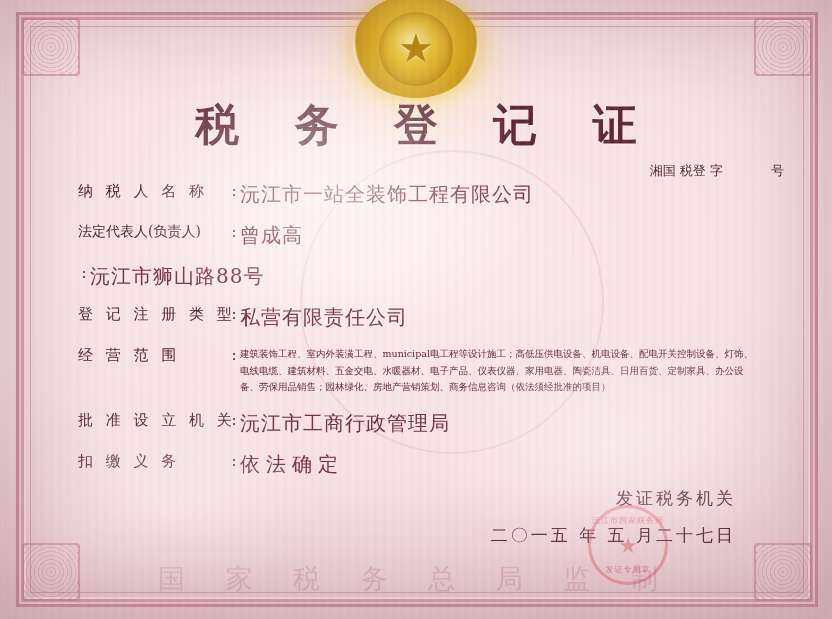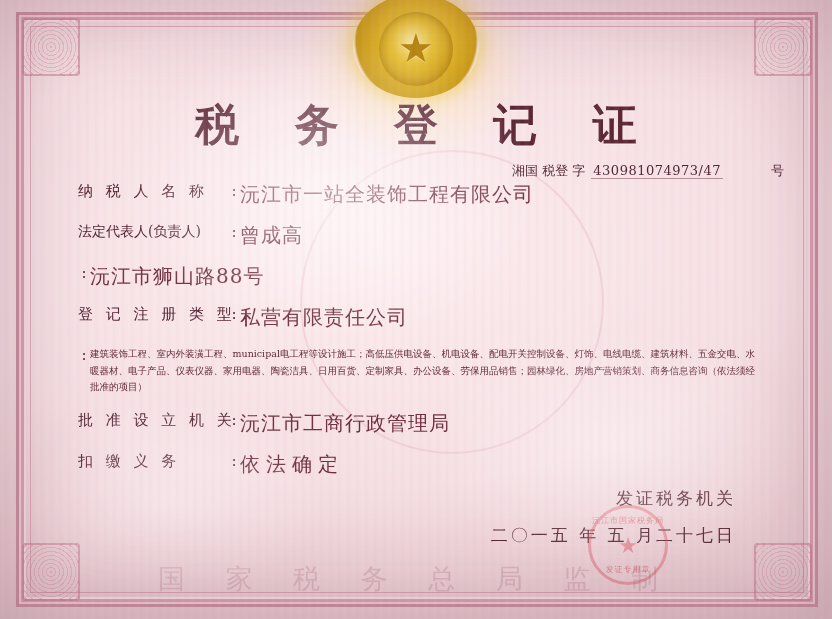--- a/index.html
+++ b/index.html
@@ -284,21 +284,20 @@
   <div id="emblem-glow"></div>
   <div id="emblem">
     <div id="emblem-inner"></div>
     <div id="emblem-star">★</div>
   </div>
 
   <div id="doc-title">税 务 登 记 证</div>
 
   <div id="serial-row">
     <span>湘国  税登  字</span>
-    <span id="serial-number">430981074973/47</span>
     <span id="serial-suffix">号</span>
   </div>
 
   <div id="fields">
 
     <div class="field-row">
       <div class="field-label">纳 税 人 名 称</div>
       <div class="field-colon">:</div>
       <div class="field-value">沅江市一站全装饰工程有限公司</div>
     </div>
@@ -314,20 +313,21 @@
       <div class="field-value">沅江市狮山路88号</div>
     </div>
 
     <div class="field-row">
       <div class="field-label">登 记 注 册 类 型</div>
       <div class="field-colon">:</div>
       <div class="field-value">私营有限责任公司</div>
     </div>
 
     <div class="field-row">
+      <div class="field-label">经 营 范 围</div>
       <div class="field-colon">:</div>
       <div class="field-value small">建筑装饰工程、室内外装潢工程、municipal电工程等设计施工；高低压供电设备、机电设备、配电开关控制设备、灯饰、电线电缆、建筑材料、五金交电、水暖器材、电子产品、仪表仪器、家用电器、陶瓷洁具、日用百货、定制家具、办公设备、劳保用品销售；园林绿化、房地产营销策划、商务信息咨询（依法须经批准的项目）</div>
     </div>
 
     <div class="field-row">
       <div class="field-label">批 准 设 立 机 关</div>
       <div class="field-colon">:</div>
       <div class="field-value">沅江市工商行政管理局</div>
     </div>
 

